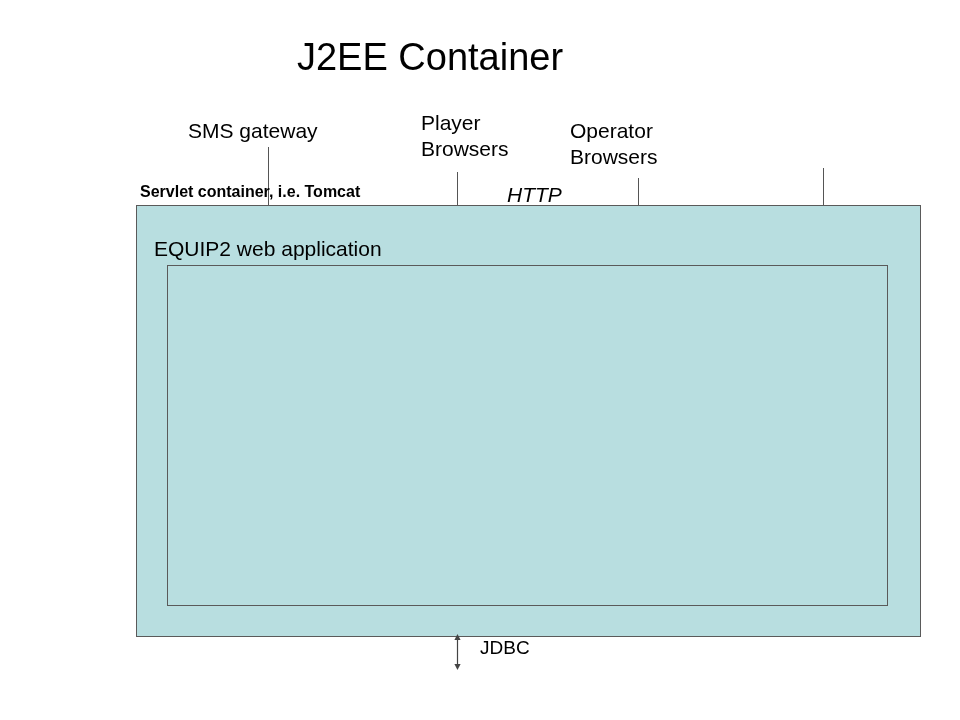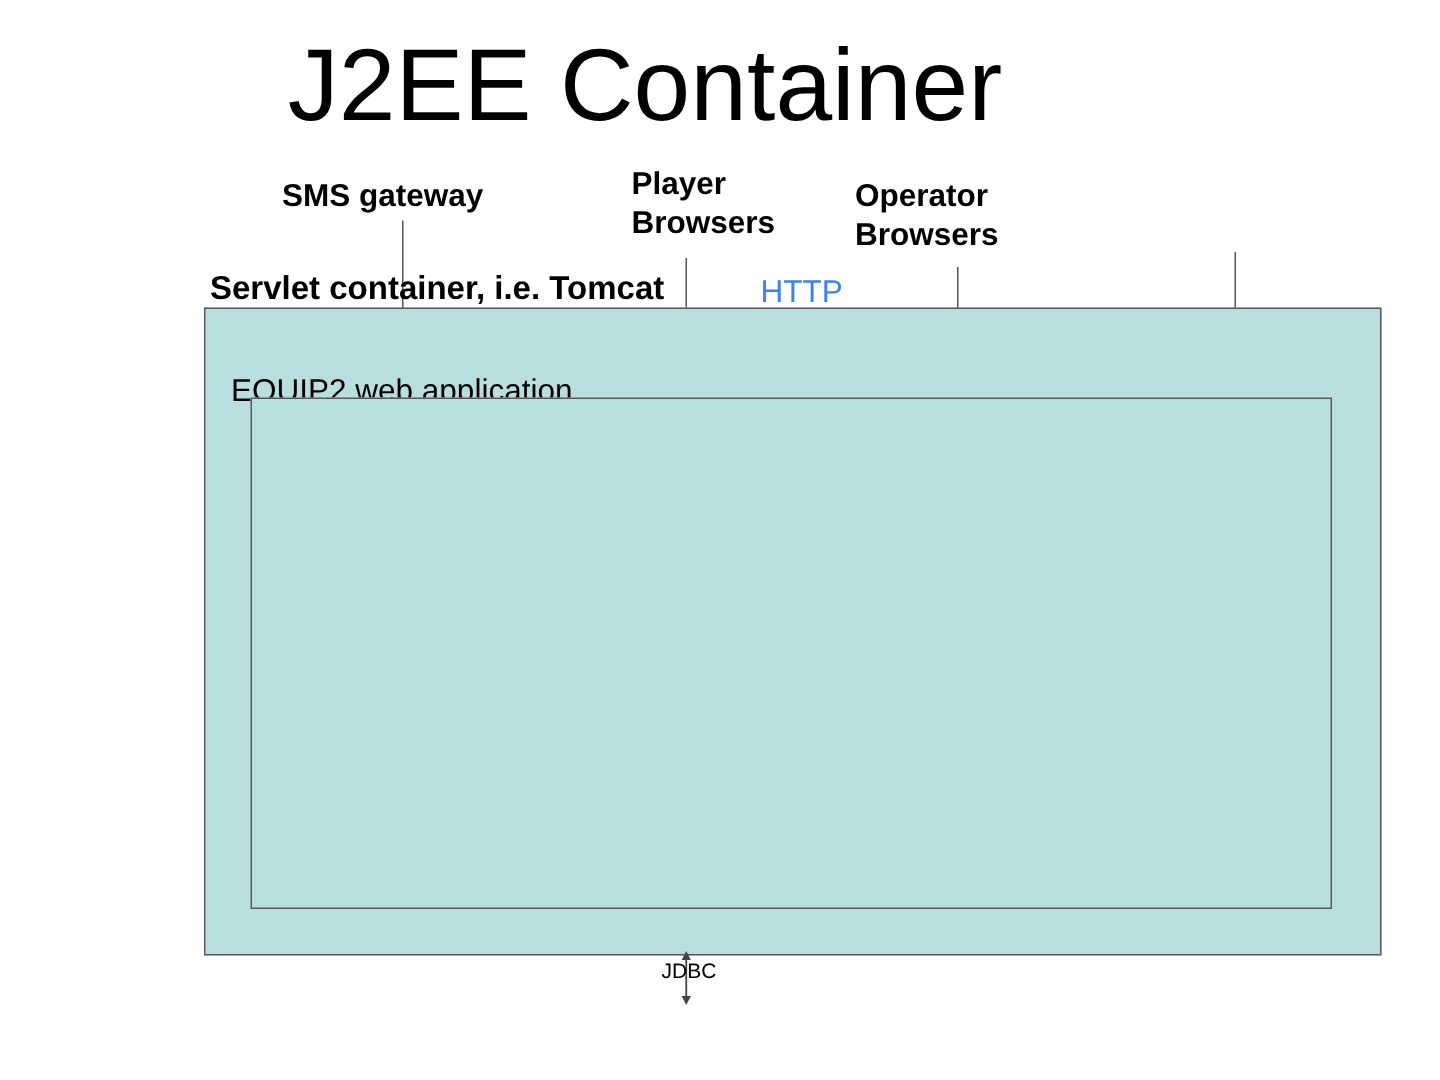--- a/index.html
+++ b/index.html
@@ -24,58 +24,59 @@
   }
 
   .abs { position: absolute; }
 
   
   #slide-title {
     left: 0;
     top: 28px;
     width: 860px;
     text-align: center;
-    font-size: 68px;
+    font-size: 38px;
     line-height: 58px;
     font-weight: 400;
     letter-spacing: 0px;
     white-space: nowrap;
   }
 
   
   .client-label {
     font-size: 21px;
     line-height: 26px;
-    font-weight: 700;
+    font-weight: 400;
     color: #000000;
     white-space: pre-line;
   }
 
   #label-sms       { left: 188px; top: 118px; }
   #label-player    { left: 421px; top: 110px; }
   #label-operator  { left: 570px; top: 118px; }
   #label-other     { left: 789px; top: 110px; }
 
   
   #label-servlet {
     left: 140px;
     top: 180px;
-    font-size: 22px;
+    font-size: 16px;
     line-height: 24px;
     font-weight: bold;
     white-space: nowrap;
   }
 
   
   #label-http {
     left: 507px;
     top: 182px;
     font-size: 21px;
     line-height: 25px;
-    color: #3b82f6;
+    font-style: italic;
+    color: #000000;
     white-space: nowrap;
   }
 
   
   .leader {
     width: 1px;
     background: #555555;
   }
   #leader-sms      { left: 268px; top: 147px; height: 59px; }
   #leader-player   { left: 457px; top: 172px; height: 34px; }
@@ -88,21 +89,21 @@
     top: 205px;
     width: 785px;
     height: 432px;
     background: #b8dee0;
     border: 1px solid #5a5a5a;
     box-sizing: border-box;
   }
 
   #label-equip2 {
     left: 154px;
-    top: 248px;
+    top: 236px;
     font-size: 21px;
     line-height: 26px;
     white-space: nowrap;
   }
 
   
   #inner-box {
     left: 167px;
     top: 265px;
     width: 721px;
@@ -113,23 +114,23 @@
   }
 
   
   #jdbc-arrow {
     left: 449px;
     top: 634px;
     width: 17px;
     height: 36px;
   }
   #label-jdbc {
-    left: 441px;
+    left: 480px;
     top: 635px;
-    font-size: 14px;
+    font-size: 19px;
     line-height: 25px;
     white-space: nowrap;
   }
 
   
   #dbms-box {
     left: 366px;
     top: 667px;
     width: 180px;
     height: 36px;

